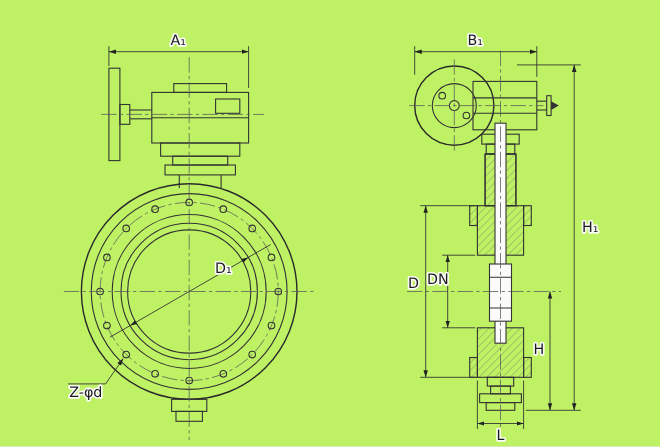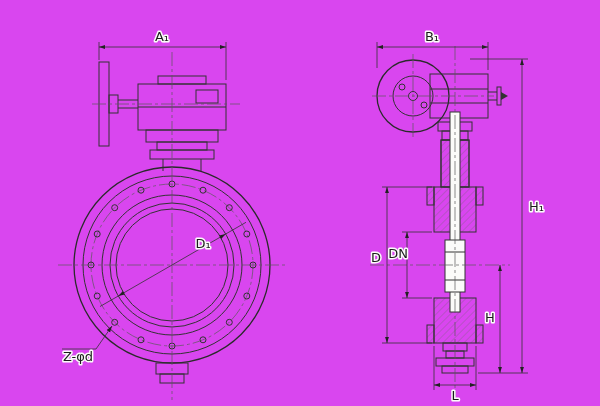--- a/index.html
+++ b/index.html
@@ -1,16 +1,16 @@
 <!DOCTYPE html>
 <html><head>
 <meta charset="utf-8">
 <style>
   html,body{margin:0;padding:0;background:#e9e9e7;}
-  .canvas{width:600px;height:406px;background:#d946ef;position:relative;overflow:hidden;margin:0;}
+  .canvas{width:600px;height:406px;background:#bef264;position:relative;overflow:hidden;margin:0;}
   svg{display:block;}
   .outline{stroke:#333;stroke-width:1;fill:none;}
   .thick{stroke:#2b2b2b;stroke-width:1.3;fill:none;}
   .cl{stroke:#5a5a5a;stroke-width:.7;fill:none;stroke-dasharray:14 3 3 3;}
   .dim{stroke:#333;stroke-width:.8;fill:none;}
   .ext{stroke:#333;stroke-width:.8;fill:none;}
   .hatched{fill:url(#hatch);stroke:#333;stroke-width:1;}
   .solidw{fill:#fbfbf9;stroke:#333;stroke-width:1;}
   .lbl{font:13px "DejaVu Sans",sans-serif;fill:#1b1b1b;stroke:#fbfbf9;stroke-width:3px;paint-order:stroke;stroke-linejoin:round;text-anchor:middle;}
   .lbl-start{text-anchor:start;}

